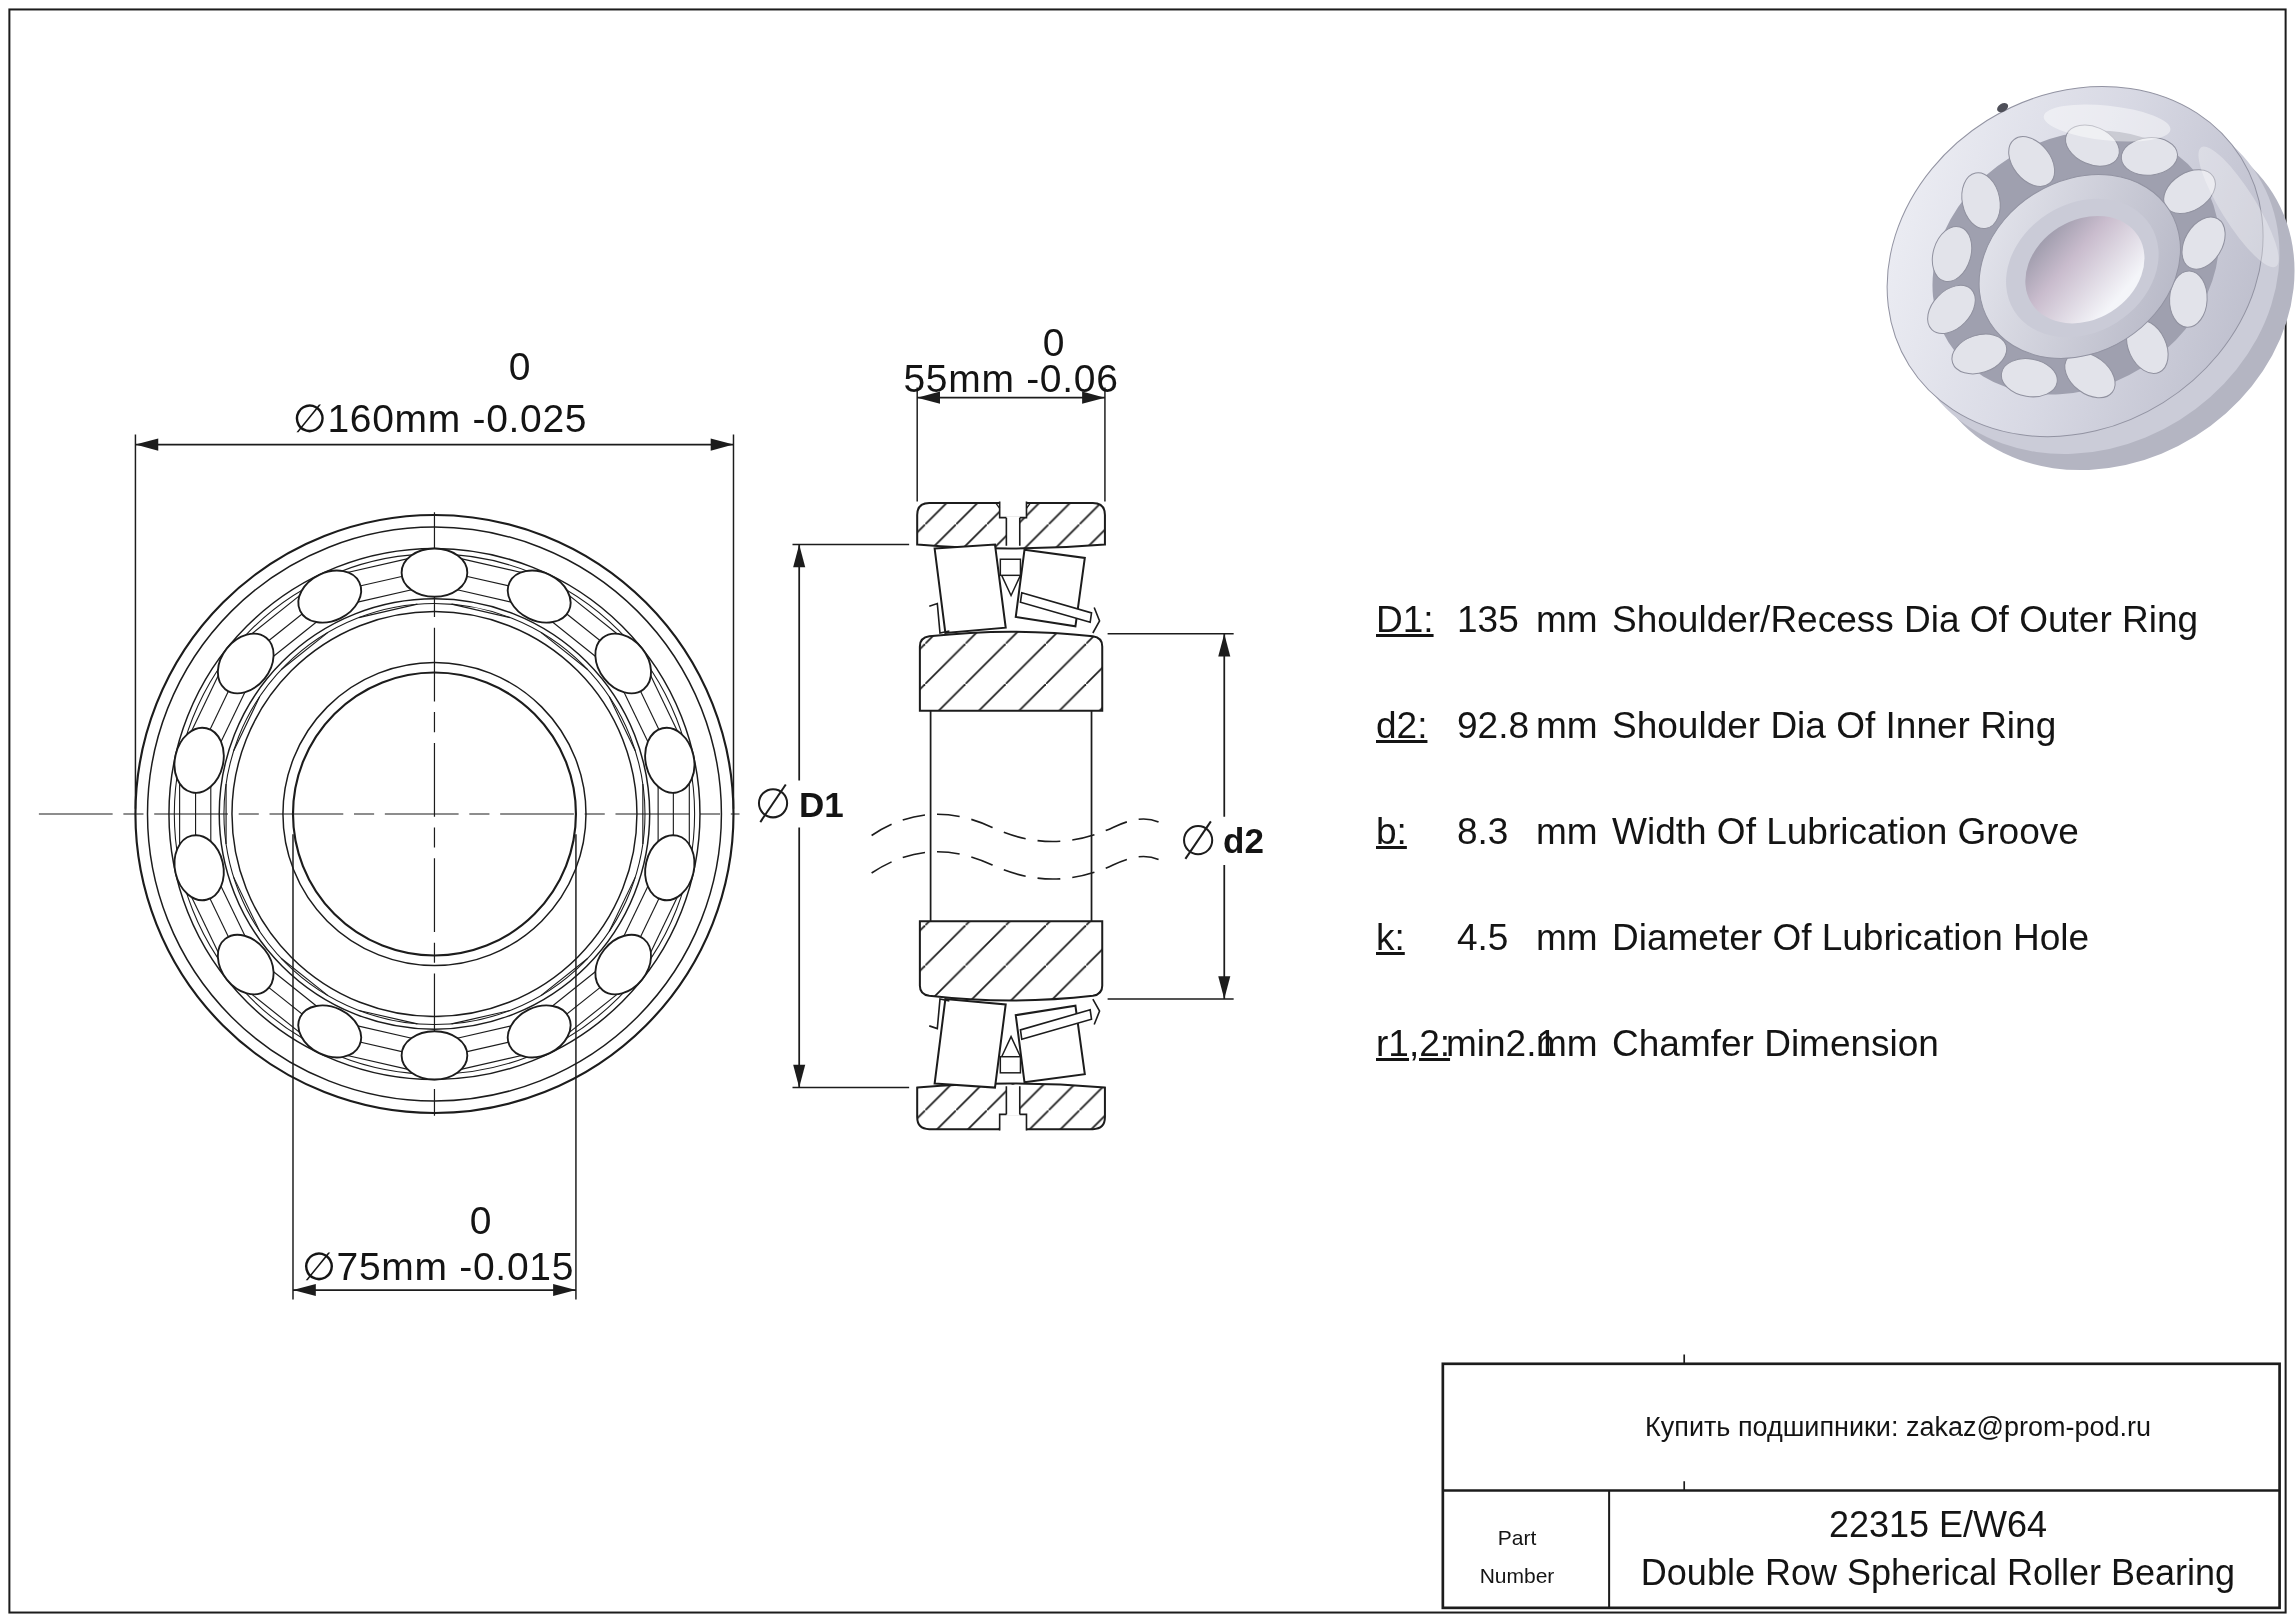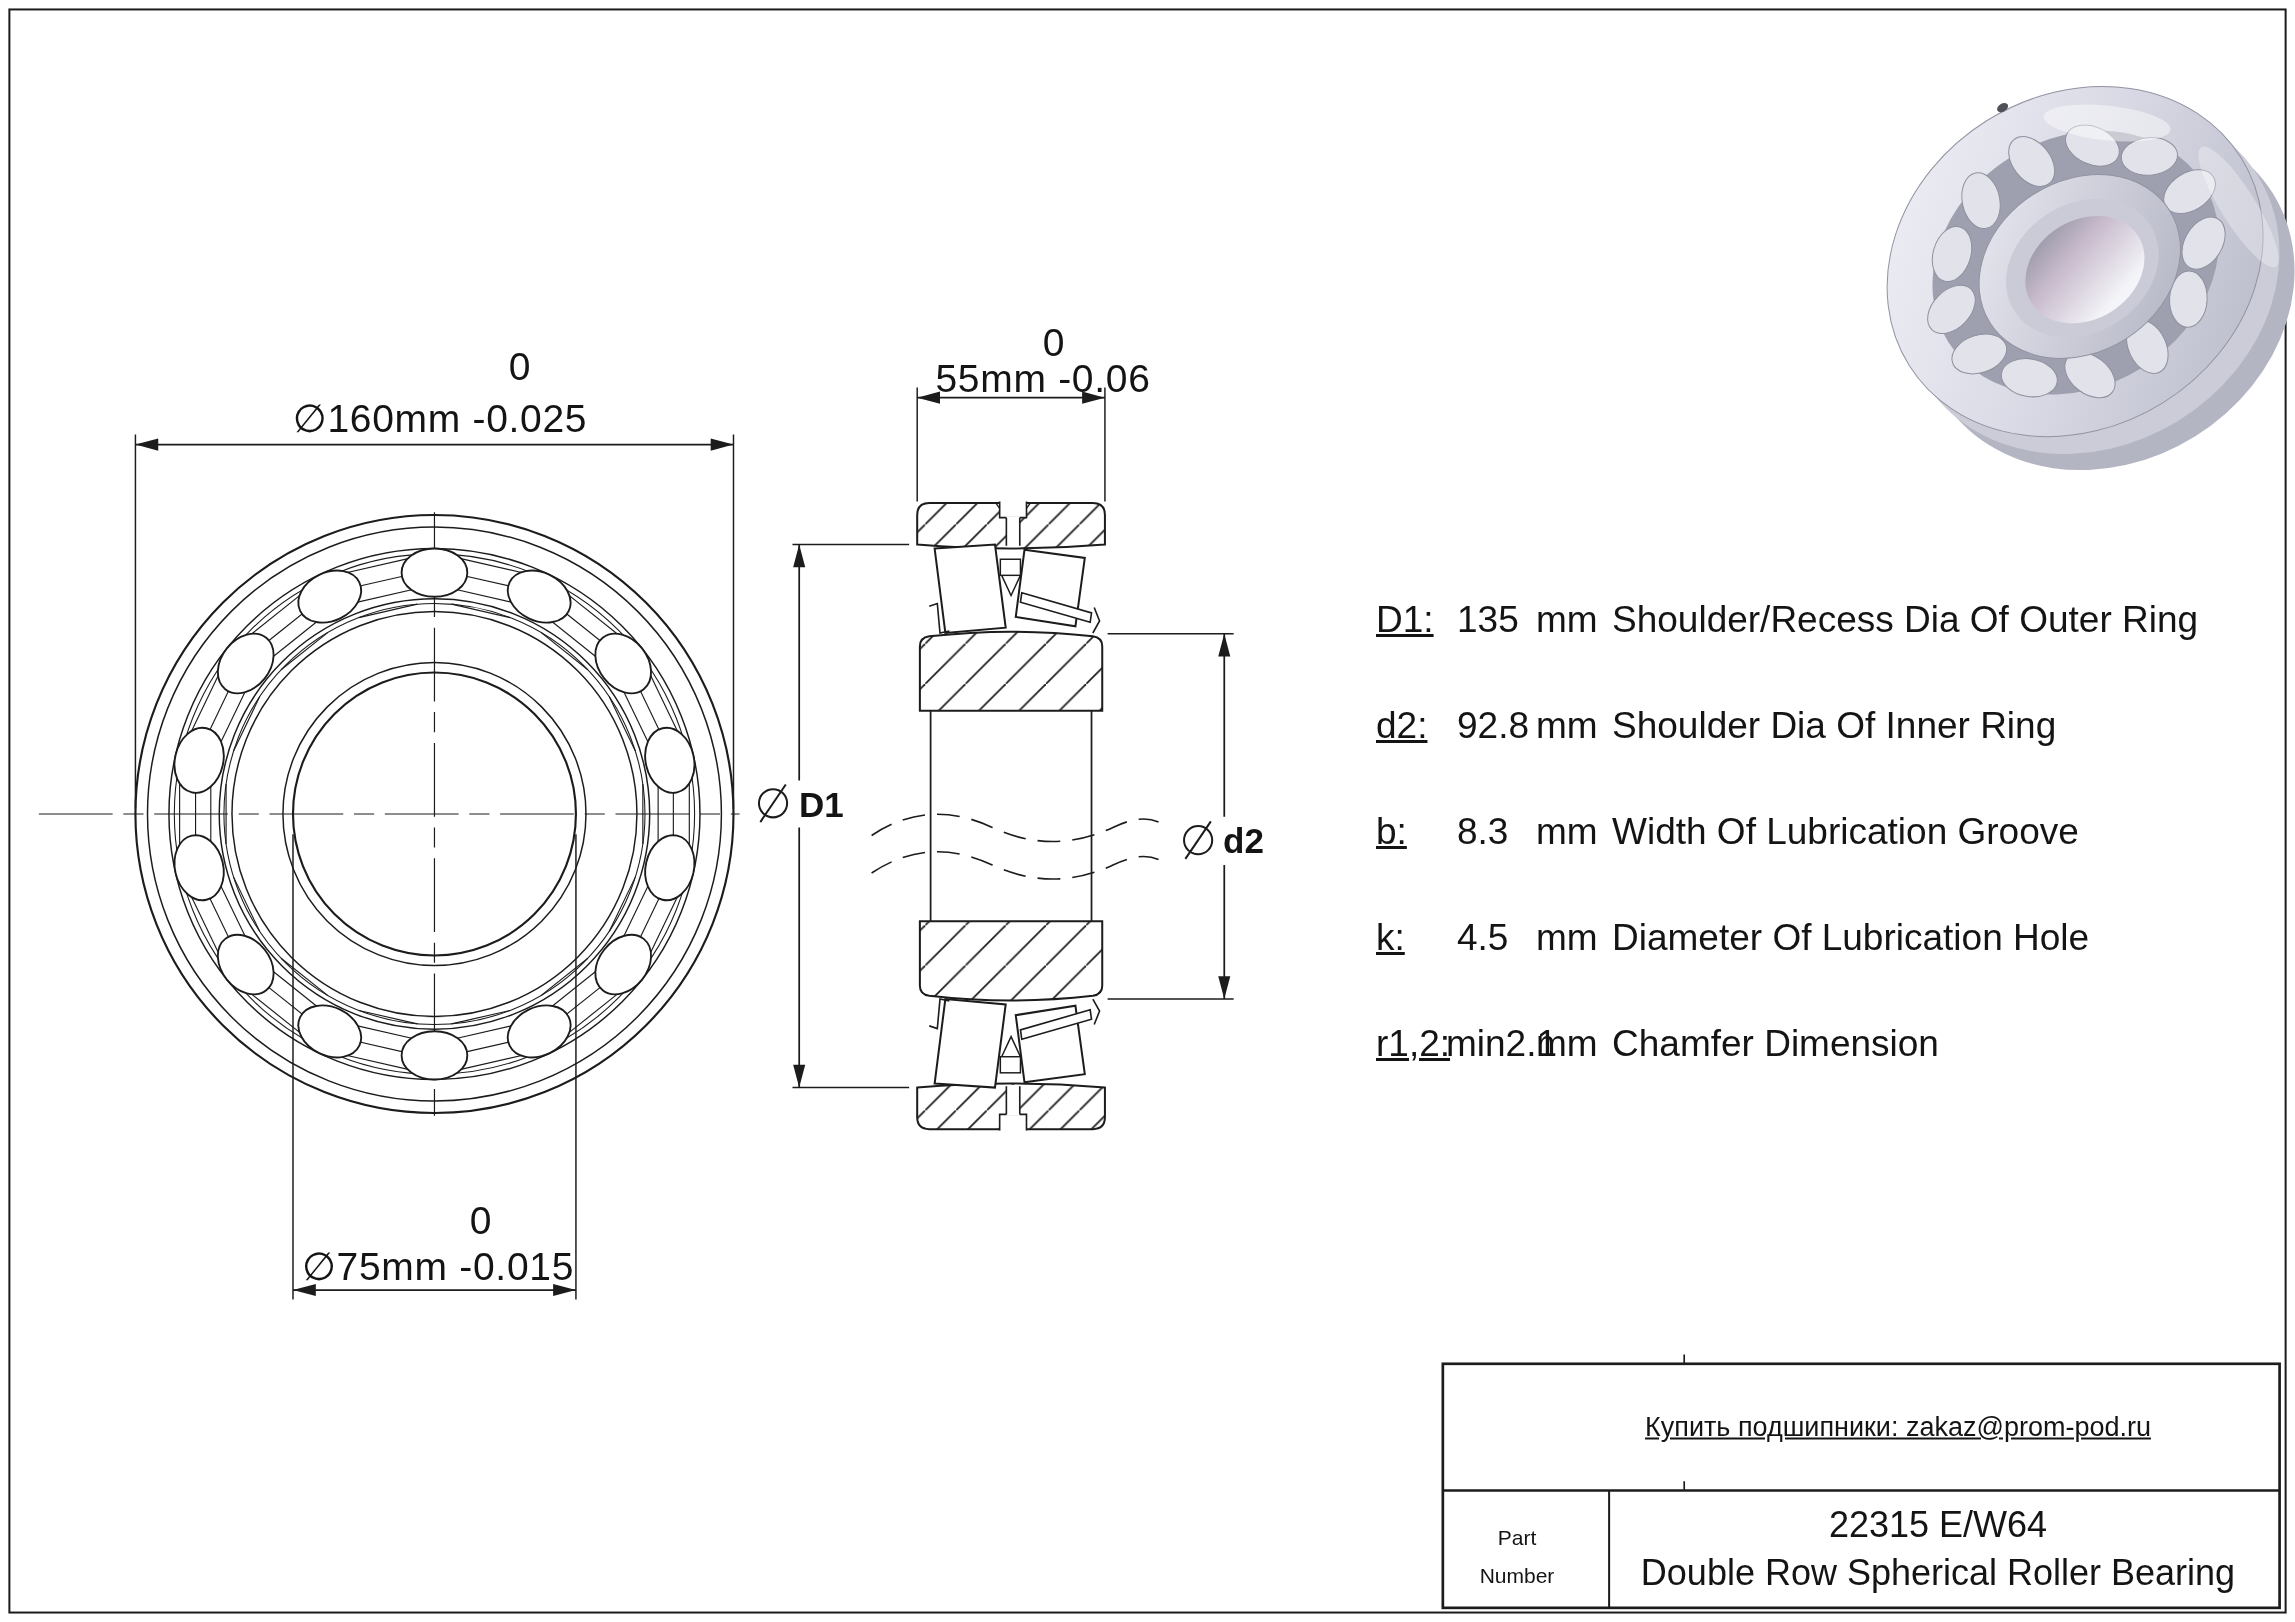--- a/index.html
+++ b/index.html
@@ -263,21 +263,21 @@
     <path d="M2152,2223 H3400" stroke-width="4"></path>
     <path d="M2400,2223 V2398" stroke-width="3"></path>
     <path d="M2512,2020 V2034 M2512,2209 V2223" stroke-width="2.5"></path>
   </g>
 </svg>
 
 <div class="txt dim ctr" style="left:520px;top:367px;">0</div>
 <div class="txt dim ctr" style="left:440px;top:418px;">∅160mm -0.025</div>
 
 <div class="txt dim ctr" style="left:1054px;top:343px;">0</div>
-<div class="txt dim ctr" style="left:1043px;top:379px;">55mm -0.06</div>
+<div class="txt dim ctr" style="left:1011px;top:379px;">55mm -0.06</div>
 
 <div class="txt dim ctr" style="left:481px;top:1221px;">0</div>
 <div class="txt dim ctr" style="left:438px;top:1266px;">∅75mm -0.015</div>
 
 <div class="txt dlab" style="left:799px;top:785px;">D1</div>
 <div class="txt dlab" style="left:1223px;top:821px;">d2</div>
 
 <div class="txt spec row0">
   <span class="sp-label">D1:</span>
   <span class="sp-value">135</span>
@@ -302,20 +302,20 @@
   <span class="sp-unit">mm</span>
   <span class="sp-desc">Diameter Of Lubrication Hole</span>
 </div>
 <div class="txt spec row4">
   <span class="sp-label">r1,2:</span>
   <span class="sp-value">min2.1</span>
   <span class="sp-unit">mm</span>
   <span class="sp-desc">Chamfer Dimension</span>
 </div>
 
-<div class="txt tbl-email ctr" style="left:1898px;top:1427px;text-decoration:underline;">Купить подшипники: zakaz@prom-pod.ru</div>
+<div class="txt tbl-email ctr" style="left:1898px;top:1427px;">Купить подшипники: zakaz@prom-pod.ru</div>
 <div class="txt tbl-part ctr" style="left:1517px;top:1538px;">Part</div>
 <div class="txt tbl-part ctr" style="left:1517px;top:1576px;">Number</div>
 <div class="txt tbl-pn ctr" style="left:1938px;top:1525px;">22315 E/W64</div>
 <div class="txt tbl-pn ctr" style="left:1938px;top:1573px;">Double Row Spherical Roller Bearing</div>
 
 </div>
 
 
 </body></html>

